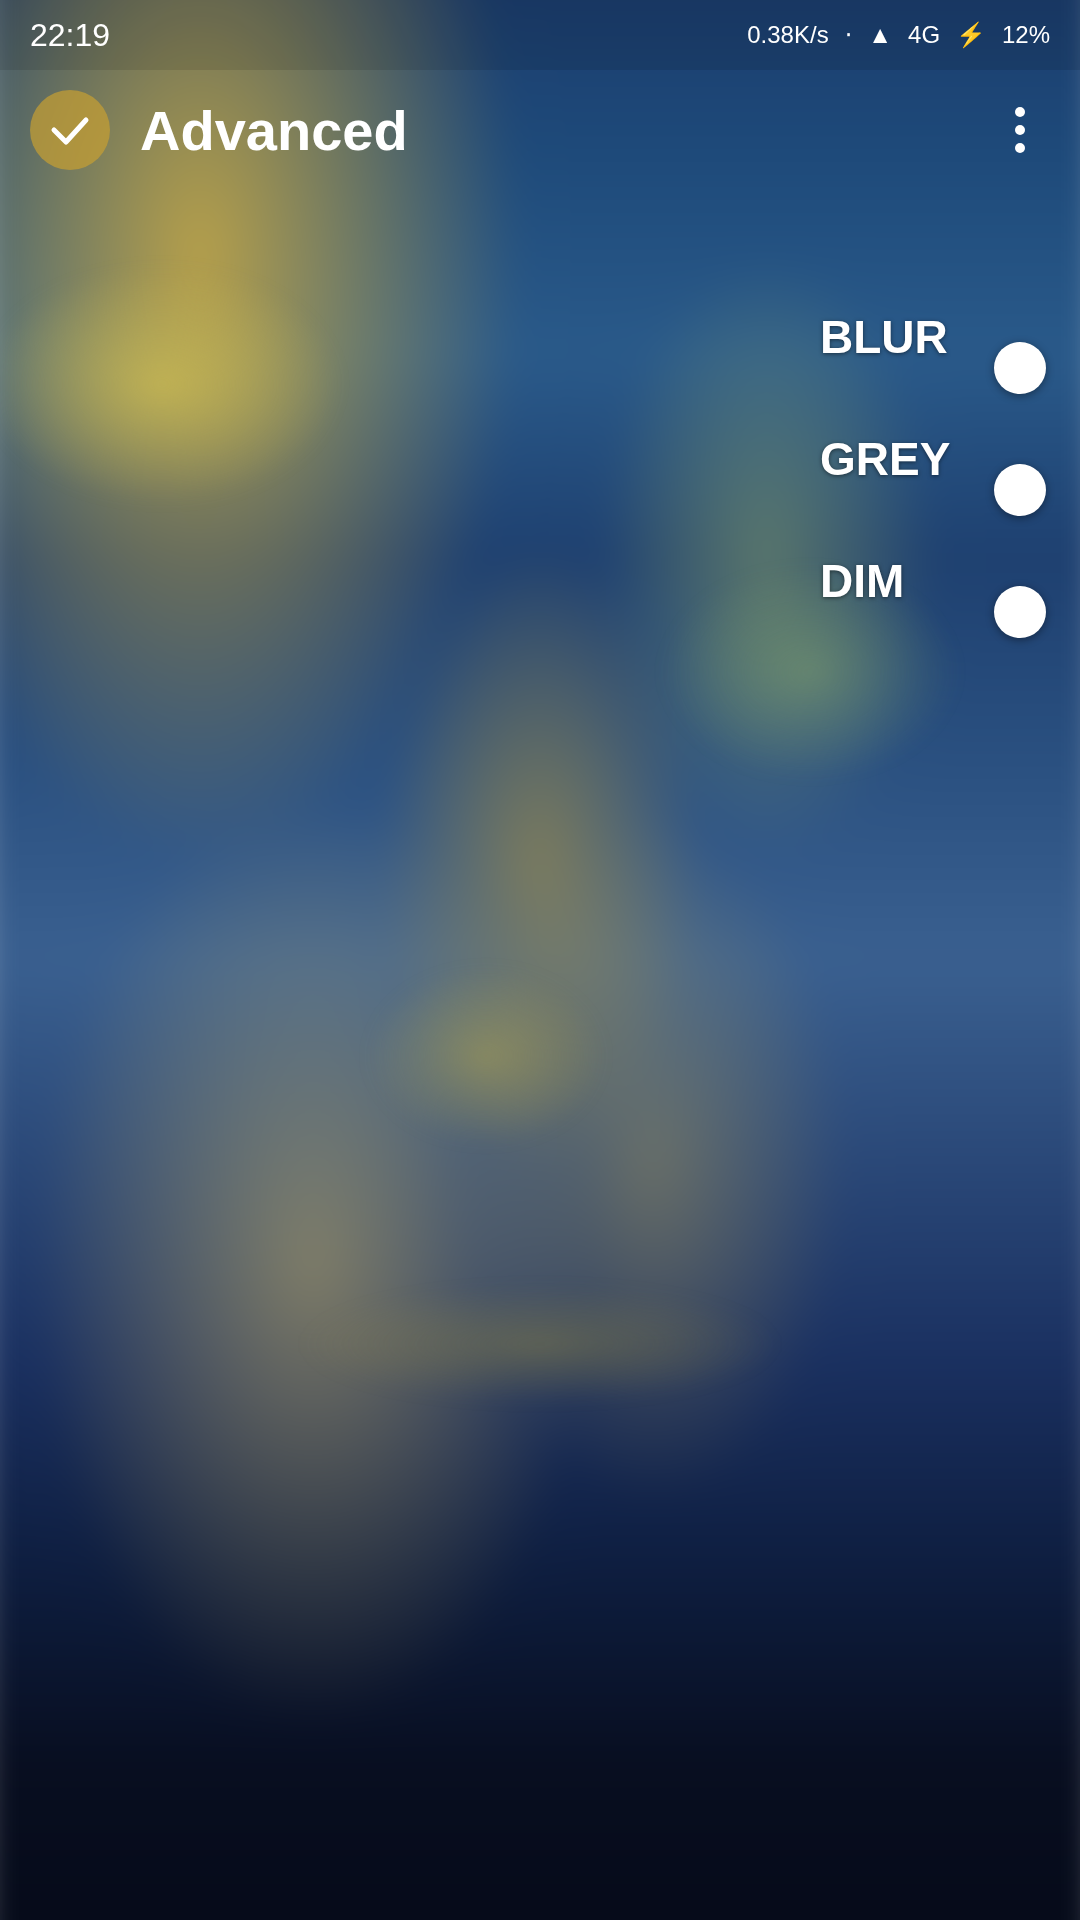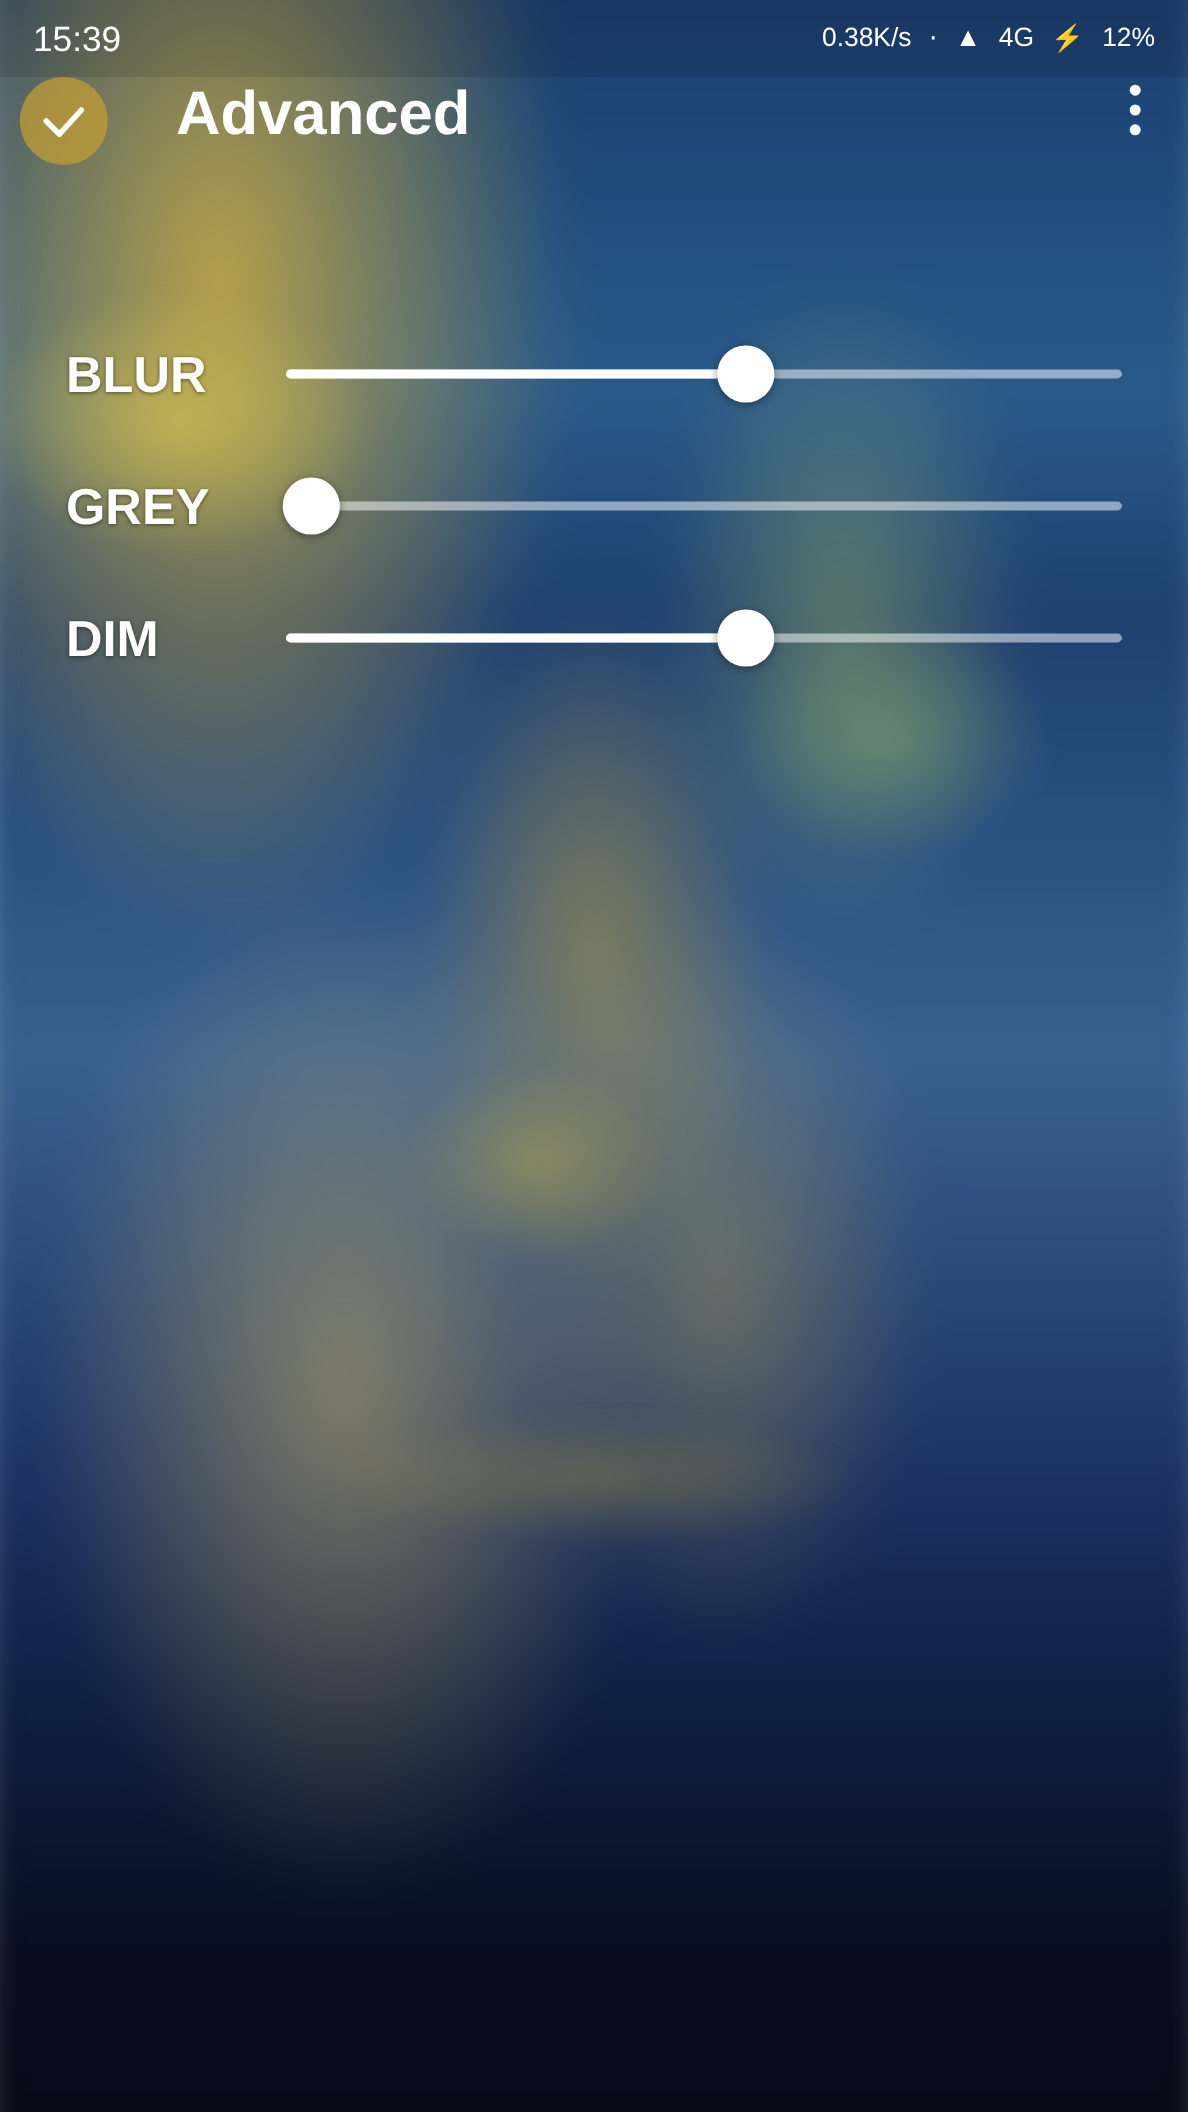--- a/index.html
+++ b/index.html
@@ -92,23 +92,22 @@
       color: white;
     }
 
     
     .app-bar {
       position: relative;
       z-index: 10;
       width: 100%;
       height: 120px;
       display: flex;
-      align-items: flex-start;
-      padding: 0 18px;
-      gap: 32px;
+      align-items: center;
+      padding: 0 30px;
     }
 
     .back-check {
       width: 80px;
       height: 80px;
       border-radius: 50%;
       background: rgba(200, 160, 50, 0.7);
       display: flex;
       align-items: center;
       justify-content: center;
@@ -154,22 +153,23 @@
     
     .content {
       position: relative;
       z-index: 10;
       padding: 120px 60px 60px 60px;
     }
 
     
     .slider-row {
       display: flex;
-      align-items: center;
+      align-items: flex-end;
       margin-bottom: 60px;
+      flex-direction: column;
     }
 
     .slider-label {
       color: white;
       font-size: 46px;
       font-weight: 700;
       width: 200px;
       flex-shrink: 0;
       text-shadow: 0 1px 4px rgba(0,0,0,0.5);
     }
@@ -248,21 +248,21 @@
     }
   </style>
 </head>
 <body>
 
 <div class="screen">
   <div class="background"></div>
   <div class="overlay-swirls"></div>
 
   <div class="status-bar">
-    <span class="status-time">15:39</span>
+    <span class="status-time">22:19</span>
     <div class="status-icons">
       <span>0.38K/s</span>
       <span>⋅</span>
       <span>▲</span>
       <span>4G</span>
       <span>⚡</span>
       <span>12%</span>
     </div>
   </div>
 

